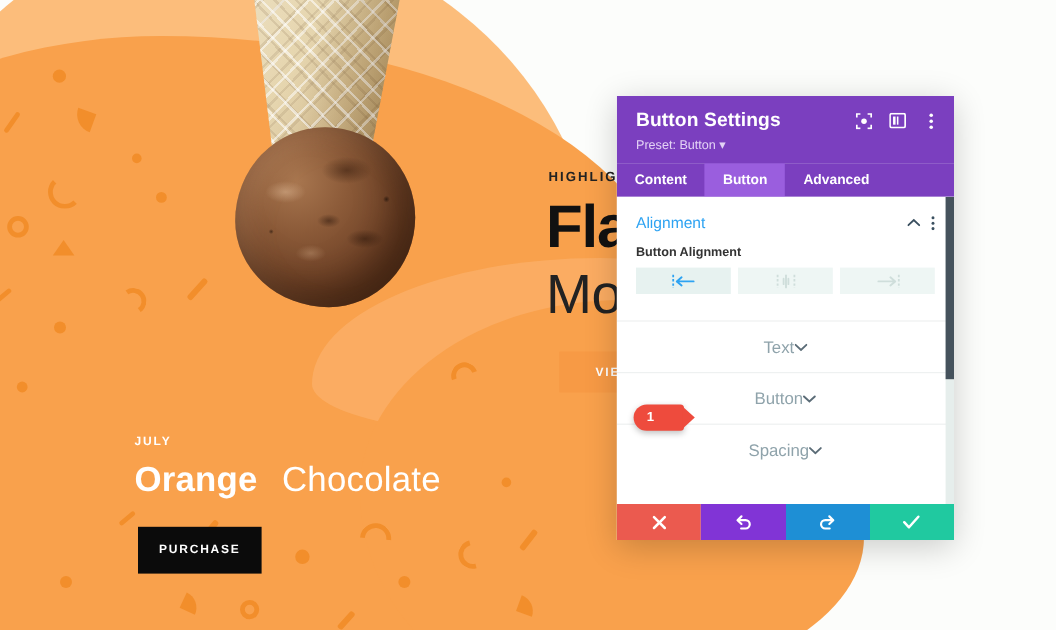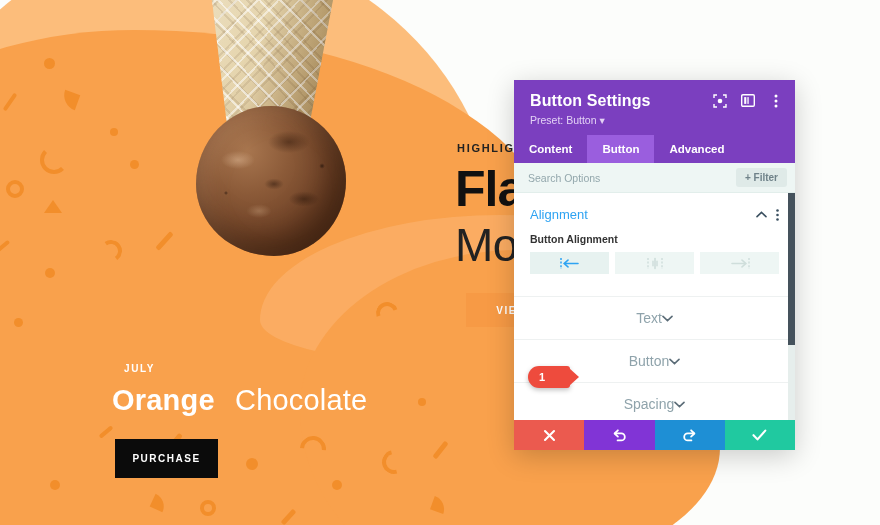--- a/index.html
+++ b/index.html
@@ -105,21 +105,21 @@
       radial-gradient(ellipse 30px 16px at 62% 24%, rgba(60,32,16,.6), transparent 70%),
       radial-gradient(ellipse 22px 11px at 72% 62%, rgba(44,22,10,.55), transparent 70%),
       radial-gradient(ellipse 18px 10px at 42% 70%, rgba(224,186,150,.3), transparent 70%),
       radial-gradient(ellipse 14px 8px at 52% 52%, rgba(40,20,10,.5), transparent 70%),
       radial-gradient(circle 4px at 84% 40%, rgba(30,16,8,.7), transparent 70%),
       radial-gradient(circle 3px at 20% 58%, rgba(30,16,8,.6), transparent 70%);
   }
 
   
   .kicker-july {
-    position: absolute; left: 124px; top: 363px;
+    position: absolute; left: 112px; top: 363px;
     color: #fff; font-size: 10px; font-weight: 700; letter-spacing: 1.6px;
   }
   .headline-bottom {
     position: absolute; left: 112px; top: 384px;
     color: #fff; font-size: 29px; letter-spacing: .2px; white-space: nowrap;
   }
   .headline-bottom b { font-weight: 700; }
   .headline-bottom span { font-weight: 300; margin-left: 12px; }
   .purchase-btn {
     position: absolute; left: 115px; top: 439px;
@@ -348,24 +348,20 @@
         </span>
       </div>
     </div>
 
     <div class="tabs">
       <div class="tab">Content</div>
       <div class="tab active">Button</div>
       <div class="tab">Advanced</div>
     </div>
 
-    <div class="searchbar">
-      <input class="search-input" type="text" placeholder="Search Options" style="">
-      <div class="filter-btn">+ Filter</div>
-    </div>
 
     <div class="panel-body">
 
       <div class="sect-open">
         <div class="sect-open-head">
           <div class="sect-open-title">Alignment</div>
           <div class="sect-head-ctrls">
             <span>
               <svg width="11" height="7" viewBox="0 0 11 7">
                   <path d="M1 5.6L5.5 1.4 10 5.6" fill="none" stroke="#3b5060" stroke-width="1.6" stroke-linecap="round"></path>

